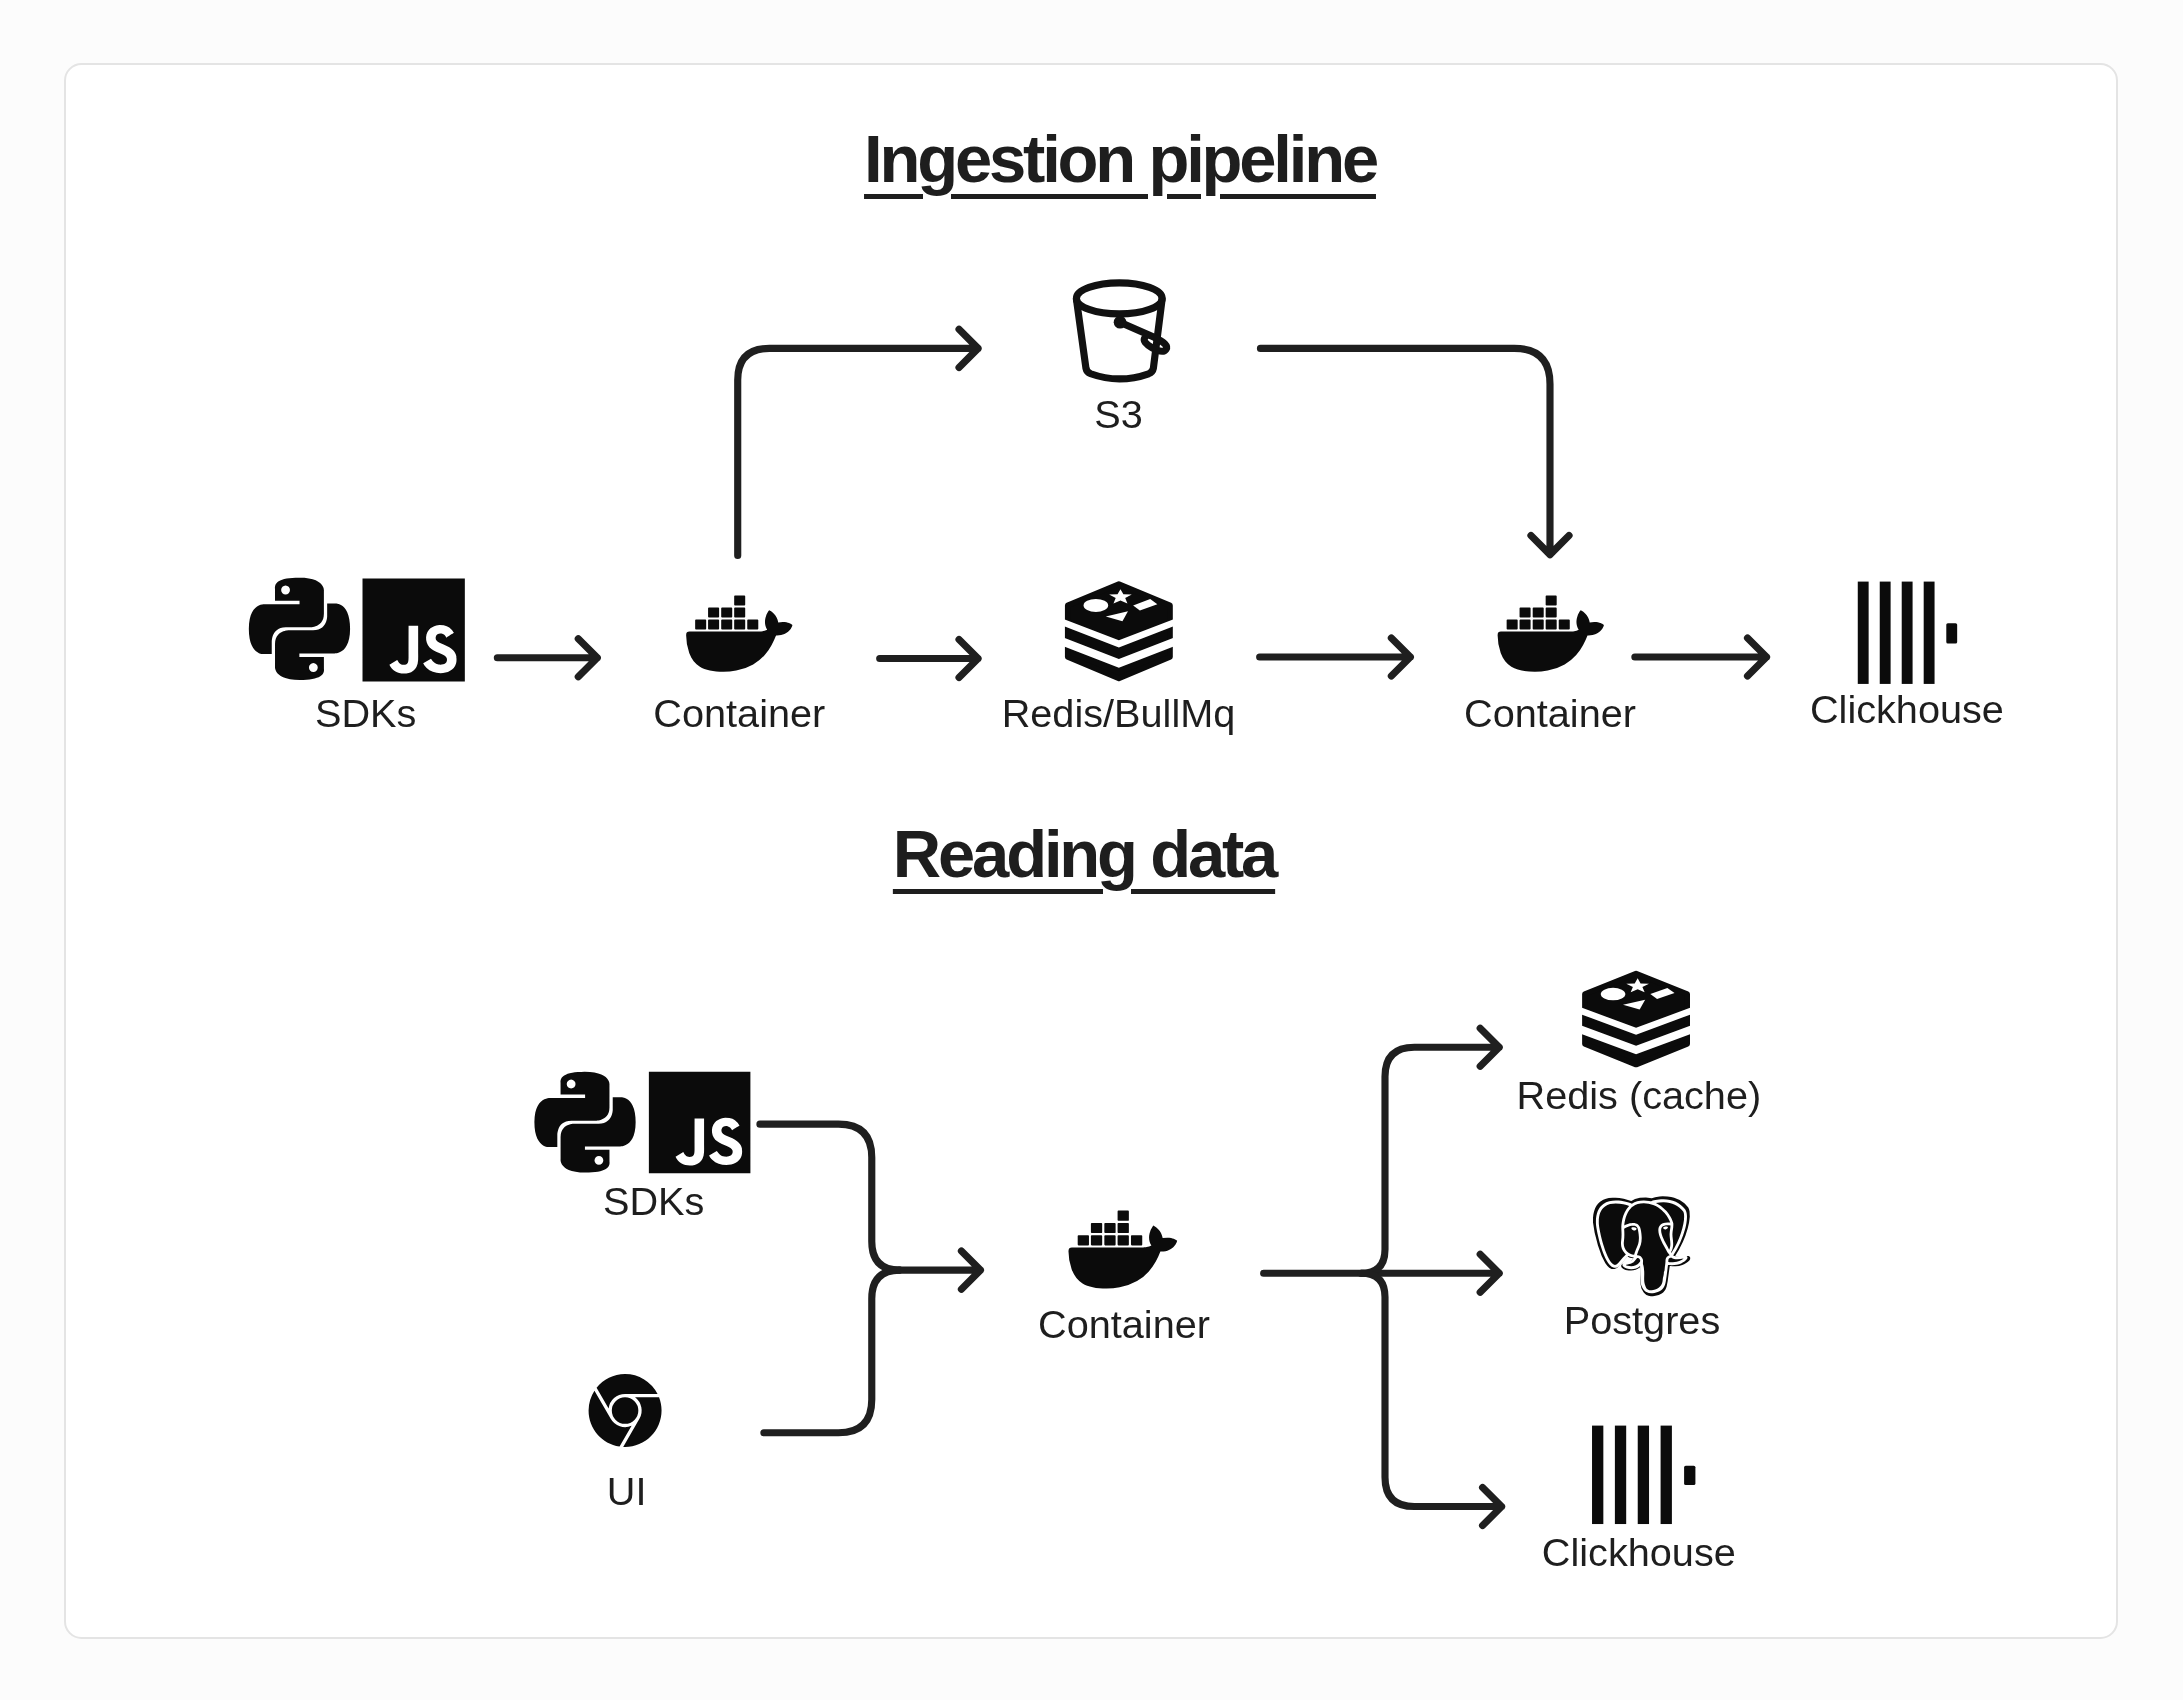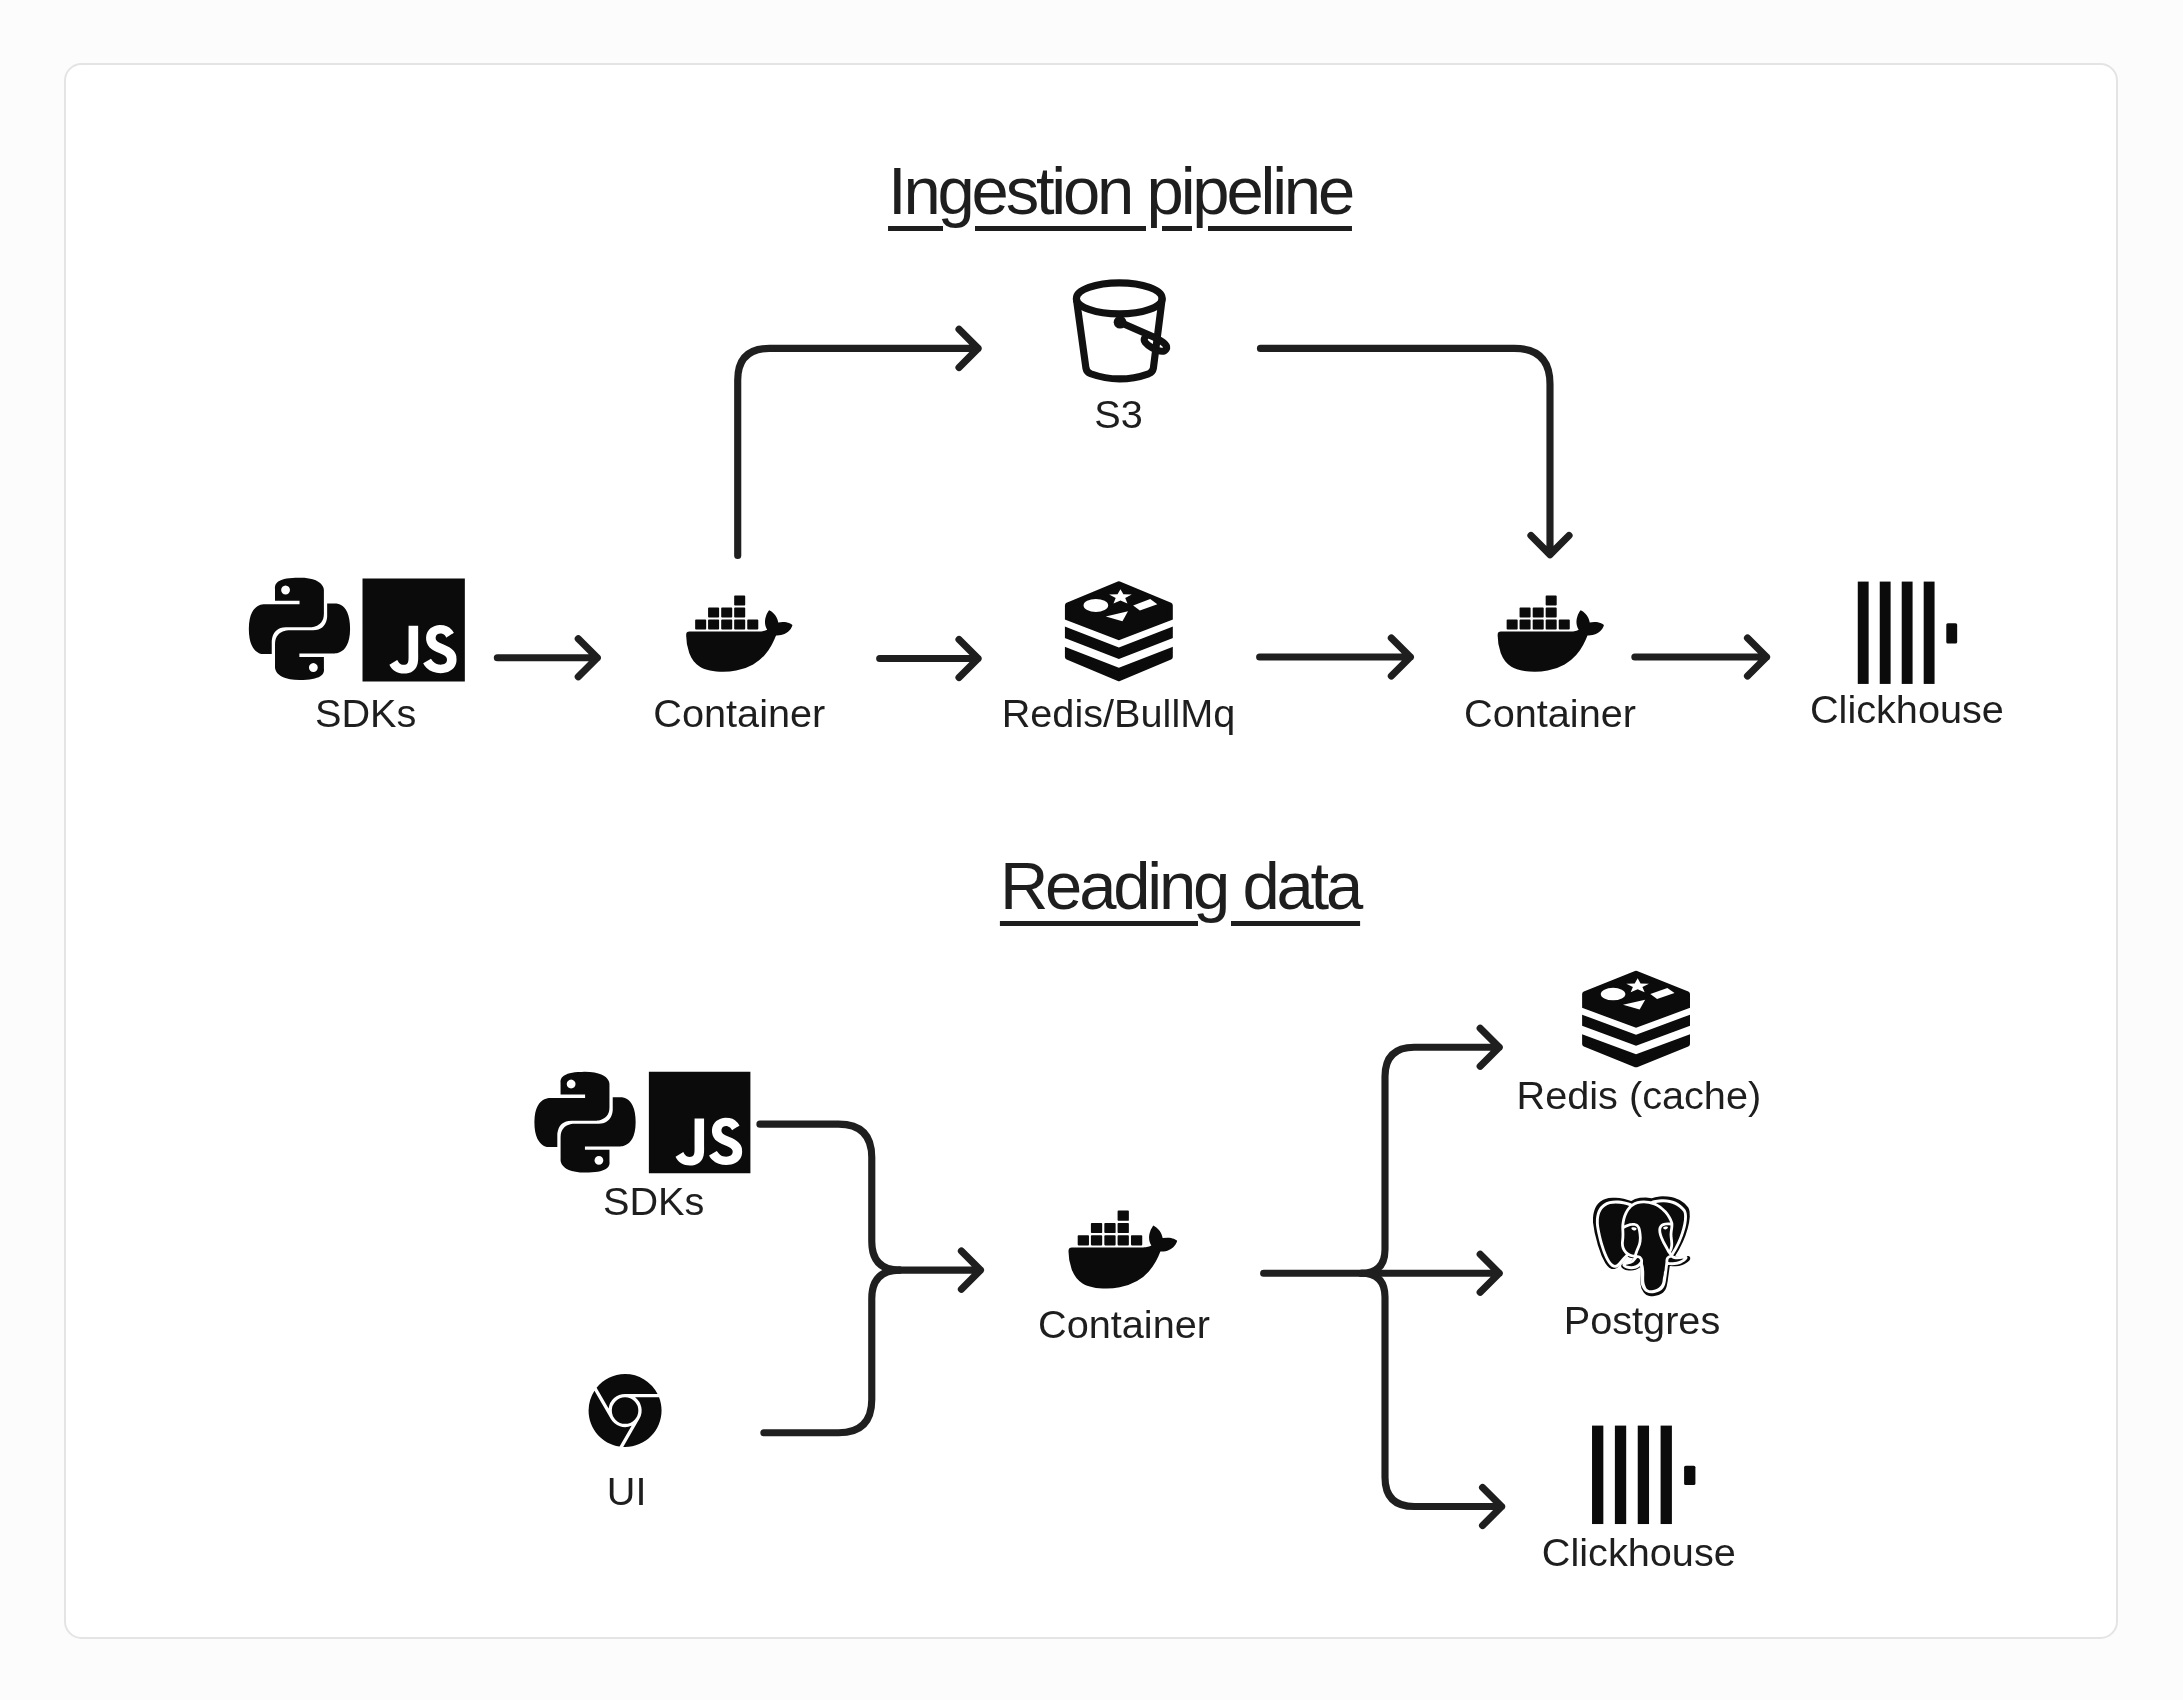--- a/index.html
+++ b/index.html
@@ -1,30 +1,30 @@
 <!DOCTYPE html>
 <html style="font-size:12.7px"><head>
 <meta charset="utf-8">
 <style>
   html,body{margin:0;padding:0;}
   body{width:2183px;height:1701px;background:#fcfcfc;position:relative;overflow:hidden;
        font-family:"Liberation Sans", sans-serif;}
   .card{position:absolute;left:64px;top:63px;width:2050px;height:1572px;background:#ffffff;
         border:2.4px solid #e4e4e4;border-radius:17.5px;}
   svg.scene{position:absolute;left:0;top:0;}
-  .title{position:absolute;font-weight:normal;color:#1e1e1e;white-space:nowrap;line-height:1;
+  .title{position:absolute;font-weight:bold;color:#1e1e1e;white-space:nowrap;line-height:1;
          letter-spacing:-3.2px;font-size:67px;
          text-decoration:underline;text-decoration-thickness:4.8px;text-underline-offset:12px;
-         transform:translateX(-50%);margin-top:32px;}
+         transform:translateX(-50%);}
 </style>
 </head>
 <body>
 <div class="card"></div>
 <div class="title" style="left:1120px;top:125px;">Ingestion pipeline</div>
-<div class="title" style="left:1180px;top:820px;text-align:right;">Reading data</div>
+<div class="title" style="left:1084px;top:820px;text-align:right;">Reading data</div>
 <svg class="scene" width="2183" height="1701" viewBox="0 0 2752 2144">
 <defs>
 <g id="pyg">
         <path d="m14.25.18.9.2.73.26.59.3.45.32.34.34.25.34.16.33.1.3.04.26.02.2-.01.13V8.5l-.05.63-.13.55-.21.46-.26.38-.3.31-.33.25-.35.19-.35.14-.33.1-.3.07-.26.04-.21.02H8.77l-.69.05-.59.14-.5.22-.41.27-.33.32-.27.35-.2.36-.15.37-.1.35-.07.32-.04.27-.02.21v3.06H3.17l-.21-.03-.28-.07-.32-.12-.35-.18-.36-.26-.36-.36-.35-.46-.32-.59-.28-.73-.21-.88-.14-1.05-.05-1.23.06-1.22.16-1.04.24-.87.32-.71.36-.57.4-.44.42-.33.42-.24.4-.16.36-.1.32-.05.24-.01h.16l.06.01h8.16v-.83H6.18l-.01-2.75-.02-.37.05-.34.11-.31.17-.28.25-.26.31-.23.38-.2.44-.18.51-.15.58-.12.64-.1.71-.06.77-.04.84-.02 1.27.05zm-6.3 1.98-.23.33-.08.41.08.41.23.34.33.22.41.09.41-.09.33-.22.23-.34.08-.41-.08-.41-.23-.33-.33-.22-.41-.09-.41.09zm13.09 3.95.28.06.32.12.35.18.36.27.36.35.35.47.32.59.28.73.21.88.14 1.04.05 1.23-.06 1.23-.16 1.04-.24.86-.32.71-.36.57-.4.45-.42.33-.42.24-.4.16-.36.09-.32.05-.24.02-.16-.01h-8.22v.82h5.84l.01 2.76.02.36-.05.34-.11.31-.17.29-.25.25-.31.24-.38.2-.44.17-.51.15-.58.13-.64.09-.71.07-.77.04-.84.01-1.27-.04-1.07-.14-.9-.2-.73-.25-.59-.3-.45-.33-.34-.34-.25-.34-.16-.33-.1-.3-.04-.25-.02-.2.01-.13v-5.34l.05-.64.13-.54.21-.46.26-.38.3-.32.33-.24.35-.2.35-.14.33-.1.3-.06.26-.04.21-.02.13-.01h5.84l.69-.05.59-.14.5-.21.41-.28.33-.32.27-.35.2-.36.15-.36.1-.35.07-.32.04-.28.02-.21V6.07h2.09l.14.01zm-6.47 14.25-.23.33-.08.41.08.41.23.33.33.23.41.08.41-.08.33-.23.23-.33.08-.41-.08-.41-.23-.33-.33-.23-.41-.08-.41.08z"></path>
       </g>
 <g id="jsg">
         <path d="M0 0h24v24H0zm22.034 18.276c-.175-1.095-.888-2.015-3.003-2.873-.736-.345-1.554-.585-1.797-1.14-.091-.33-.105-.51-.046-.705.15-.646.915-.84 1.515-.66.39.12.75.42.976.9 1.034-.676 1.034-.676 1.755-1.125-.27-.42-.404-.601-.586-.78-.63-.705-1.469-1.065-2.834-1.034l-.705.089c-.676.165-1.32.525-1.71 1.005-1.14 1.291-.811 3.541.569 4.471 1.365 1.02 3.361 1.244 3.616 2.205.24 1.17-.87 1.545-1.966 1.41-.811-.18-1.26-.586-1.755-1.336l-1.83 1.051c.21.48.45.689.81 1.109 1.74 1.756 6.09 1.666 6.871-1.004.029-.09.24-.705.074-1.65zm-8.983-7.245h-2.248c0 1.938-.009 3.864-.009 5.805 0 1.232.063 2.363-.138 2.711-.33.689-1.18.601-1.566.48-.396-.196-.597-.466-.83-.855-.063-.105-.11-.196-.127-.196l-1.825 1.125c.305.63.75 1.172 1.324 1.517.855.51 2.004.675 3.207.405.783-.226 1.458-.691 1.811-1.411.51-.93.402-2.07.397-3.346.012-2.054 0-4.109 0-6.179z"></path>
       </g>
 <g id="dockerg">
         <path d="M13.983 11.078h2.119a.186.186 0 0 0 .186-.185V9.006a.186.186 0 0 0-.186-.186h-2.119a.185.185 0 0 0-.185.185v1.888c0 .102.083.185.185.185m-2.954-5.43h2.118a.186.186 0 0 0 .186-.186V3.574a.186.186 0 0 0-.186-.185h-2.118a.185.185 0 0 0-.185.185v1.888c0 .102.082.185.185.185m0 2.716h2.118a.187.187 0 0 0 .186-.186V6.29a.186.186 0 0 0-.186-.185h-2.118a.185.185 0 0 0-.185.185v1.887c0 .102.082.185.185.186m-2.93 0h2.12a.186.186 0 0 0 .184-.186V6.29a.185.185 0 0 0-.185-.185H8.1a.185.185 0 0 0-.185.185v1.887c0 .102.083.185.185.186m-2.964 0h2.119a.186.186 0 0 0 .185-.186V6.29a.185.185 0 0 0-.185-.185H5.136a.186.186 0 0 0-.186.185v1.887c0 .102.084.185.186.186m5.893 2.715h2.118a.186.186 0 0 0 .186-.185V9.006a.186.186 0 0 0-.186-.186h-2.118a.185.185 0 0 0-.185.185v1.888c0 .102.082.185.185.185m-2.93 0h2.12a.185.185 0 0 0 .184-.185V9.006a.185.185 0 0 0-.184-.186h-2.12a.185.185 0 0 0-.184.185v1.888c0 .102.083.185.185.185m-2.964 0h2.119a.185.185 0 0 0 .185-.185V9.006a.185.185 0 0 0-.184-.186h-2.12a.186.186 0 0 0-.186.186v1.887c0 .102.084.185.186.185m-2.92 0h2.12a.185.185 0 0 0 .184-.185V9.006a.185.185 0 0 0-.184-.186h-2.12a.185.185 0 0 0-.184.185v1.888c0 .102.082.185.185.185M23.763 9.89c-.065-.051-.672-.51-1.954-.51q-.508.001-1.01.087c-.248-1.7-1.653-2.53-1.716-2.566l-.344-.199-.226.327c-.284.438-.49.922-.612 1.43-.23.97-.09 1.882.403 2.661-.595.332-1.55.413-1.744.42H.751a.75.75 0 0 0-.75.748 11.4 11.4 0 0 0 .692 4.062c.545 1.428 1.355 2.48 2.41 3.124 1.18.723 3.1 1.137 5.275 1.137a15.7 15.7 0 0 0 2.93-.266 12.3 12.3 0 0 0 3.823-1.389 10.5 10.5 0 0 0 2.61-2.136c1.252-1.418 1.998-2.997 2.553-4.4h.221c1.372 0 2.215-.549 2.68-1.009.309-.293.55-.65.707-1.046l.098-.288Z"></path>

